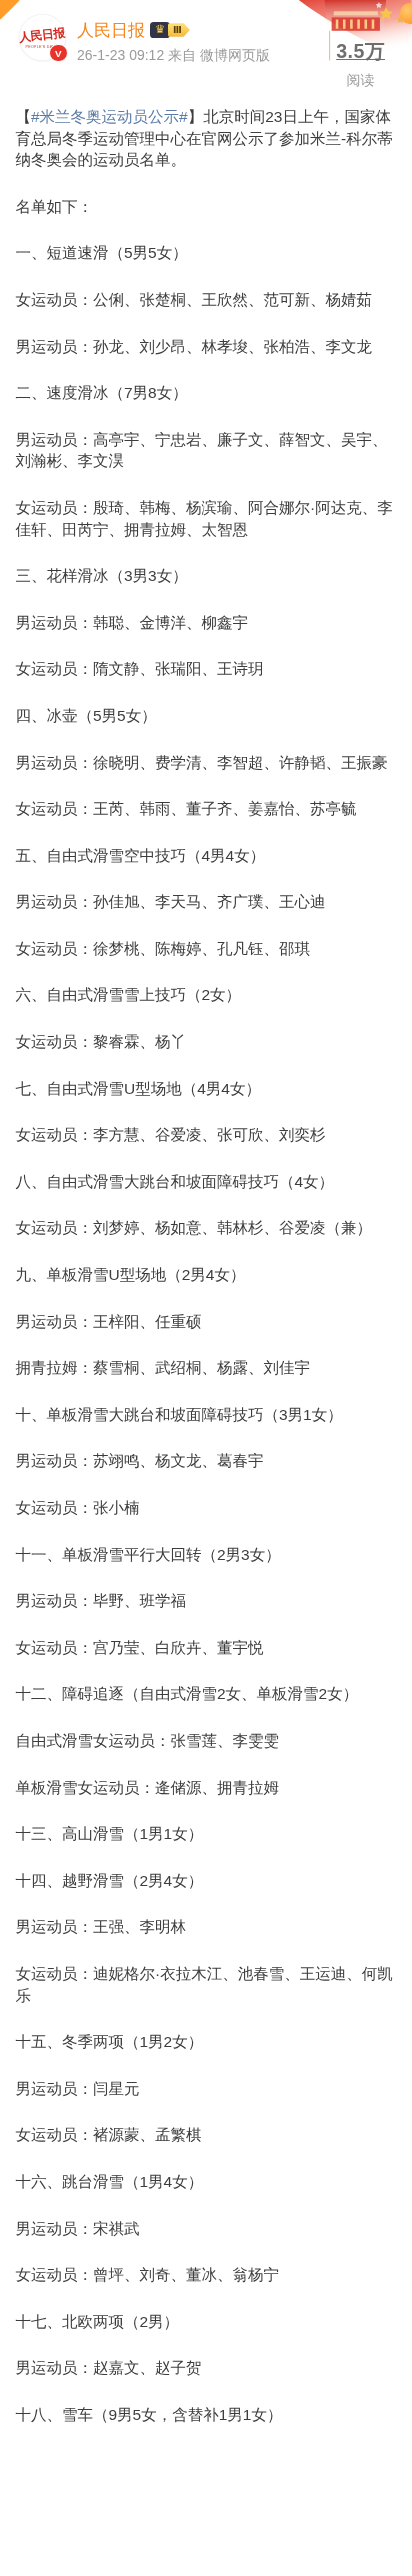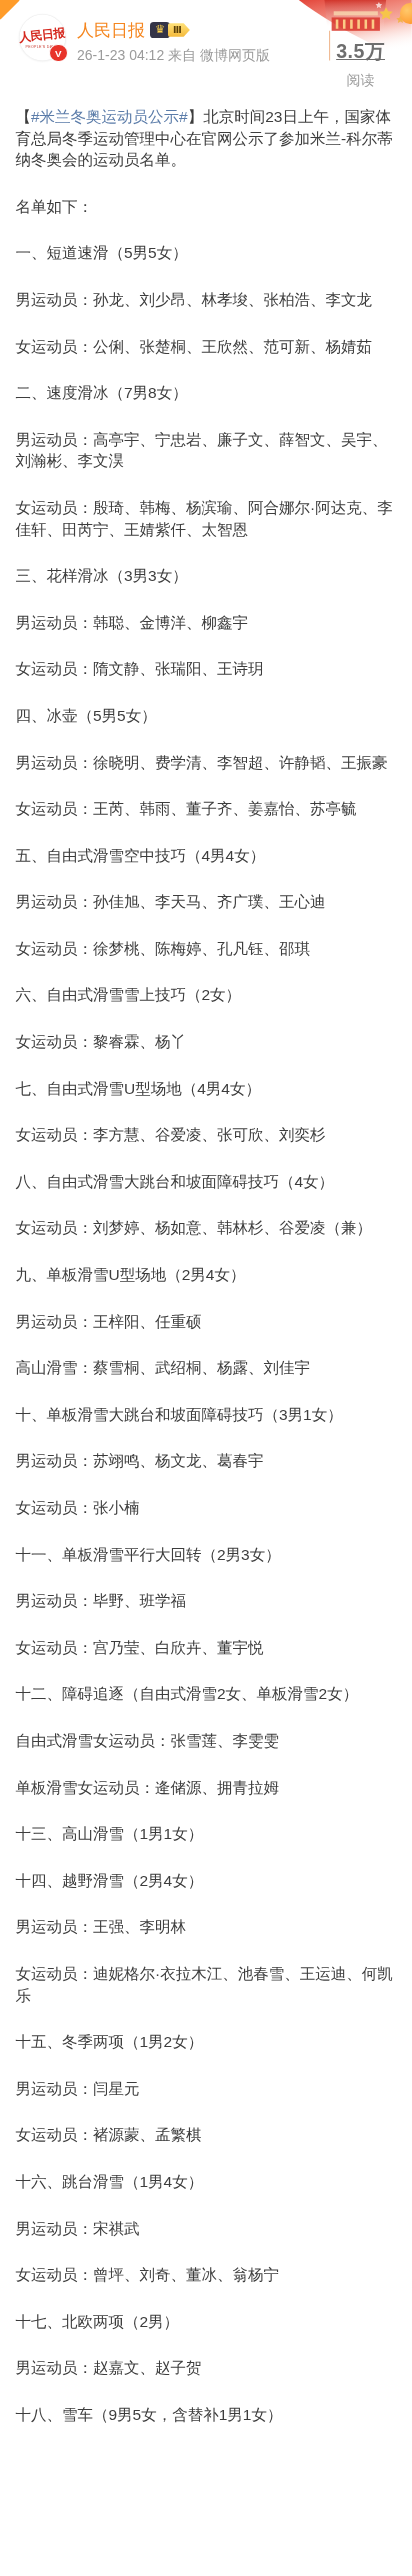--- a/index.html
+++ b/index.html
@@ -130,56 +130,56 @@
       <div class="v-badge">V</div>
     </div>
     <div class="name-row">
       <span class="username">人民日报</span>
       <span class="crown-badge">
         <span class="crown-ic">♛</span>
         <span class="lvl-pill">Ⅲ</span>
       </span>
     </div>
     <div class="time-row">
-      <span>26-1-23 04:12</span>
+      <span>26-1-23 09:12</span>
       <span> </span>
       <span>来自</span>
       <span> </span>
       <span class="src">微博网页版</span>
     </div>
   </div>
 
   <div class="post-body">
     <p class="para"><span>【</span><a class="hashtag">#米兰冬奥运动员公示#</a><span>】</span><span>北京时间23日上午，国家体育总局冬季运动管理中心在官网公示了参加米兰-科尔蒂纳冬奥会的运动员名单。</span></p>
     <p class="para">名单如下：</p>
     <div id="sections">
         <p class="para">一、短道速滑（5男5女）</p>
+        <p class="para">女运动员：公俐、张楚桐、王欣然、范可新、杨婧茹</p>
         <p class="para">男运动员：孙龙、刘少昂、林孝埈、张柏浩、李文龙</p>
-        <p class="para">女运动员：公俐、张楚桐、王欣然、范可新、杨婧茹</p>
         <p class="para">二、速度滑冰（7男8女）</p>
         <p class="para">男运动员：高亭宇、宁忠岩、廉子文、薛智文、吴宇、刘瀚彬、李文淏</p>
-        <p class="para">女运动员：殷琦、韩梅、杨滨瑜、阿合娜尔·阿达克、李佳轩、田芮宁、王婧紫仟、太智恩</p>
+        <p class="para">女运动员：殷琦、韩梅、杨滨瑜、阿合娜尔·阿达克、李佳轩、田芮宁、拥青拉姆、太智恩</p>
         <p class="para">三、花样滑冰（3男3女）</p>
         <p class="para">男运动员：韩聪、金博洋、柳鑫宇</p>
         <p class="para">女运动员：隋文静、张瑞阳、王诗玥</p>
         <p class="para">四、冰壶（5男5女）</p>
         <p class="para">男运动员：徐晓明、费学清、李智超、许静韬、王振豪</p>
         <p class="para">女运动员：王芮、韩雨、董子齐、姜嘉怡、苏亭毓</p>
         <p class="para">五、自由式滑雪空中技巧（4男4女）</p>
         <p class="para">男运动员：孙佳旭、李天马、齐广璞、王心迪</p>
         <p class="para">女运动员：徐梦桃、陈梅婷、孔凡钰、邵琪</p>
         <p class="para">六、自由式滑雪雪上技巧（2女）</p>
         <p class="para">女运动员：黎睿霖、杨丫</p>
         <p class="para">七、自由式滑雪U型场地（4男4女）</p>
         <p class="para">女运动员：李方慧、谷爱凌、张可欣、刘奕杉</p>
         <p class="para">八、自由式滑雪大跳台和坡面障碍技巧（4女）</p>
         <p class="para">女运动员：刘梦婷、杨如意、韩林杉、谷爱凌（兼）</p>
         <p class="para">九、单板滑雪U型场地（2男4女）</p>
         <p class="para">男运动员：王梓阳、任重硕</p>
-        <p class="para">高山滑雪：蔡雪桐、武绍桐、杨露、刘佳宇</p>
+        <p class="para">拥青拉姆：蔡雪桐、武绍桐、杨露、刘佳宇</p>
         <p class="para">十、单板滑雪大跳台和坡面障碍技巧（3男1女）</p>
         <p class="para">男运动员：苏翊鸣、杨文龙、葛春宇</p>
         <p class="para">女运动员：张小楠</p>
         <p class="para">十一、单板滑雪平行大回转（2男3女）</p>
         <p class="para">男运动员：毕野、班学福</p>
         <p class="para">女运动员：宫乃莹、白欣卉、董宇悦</p>
         <p class="para">十二、障碍追逐（自由式滑雪2女、单板滑雪2女）</p>
         <p class="para">自由式滑雪女运动员：张雪莲、李雯雯</p>
         <p class="para">单板滑雪女运动员：逄储源、拥青拉姆</p>
         <p class="para">十三、高山滑雪（1男1女）</p>

